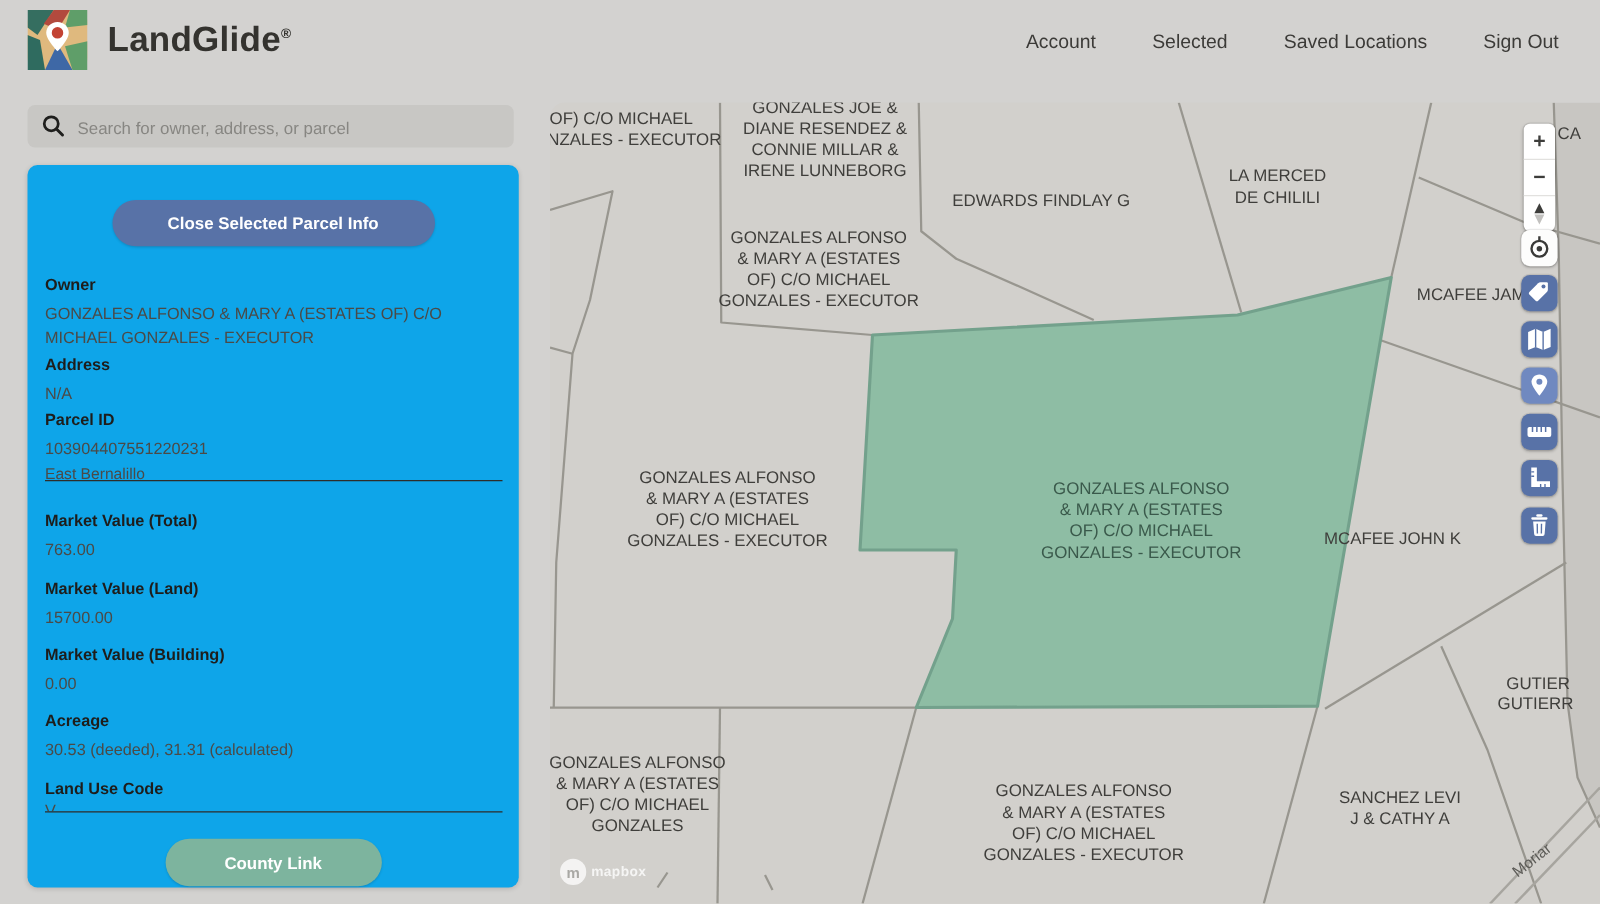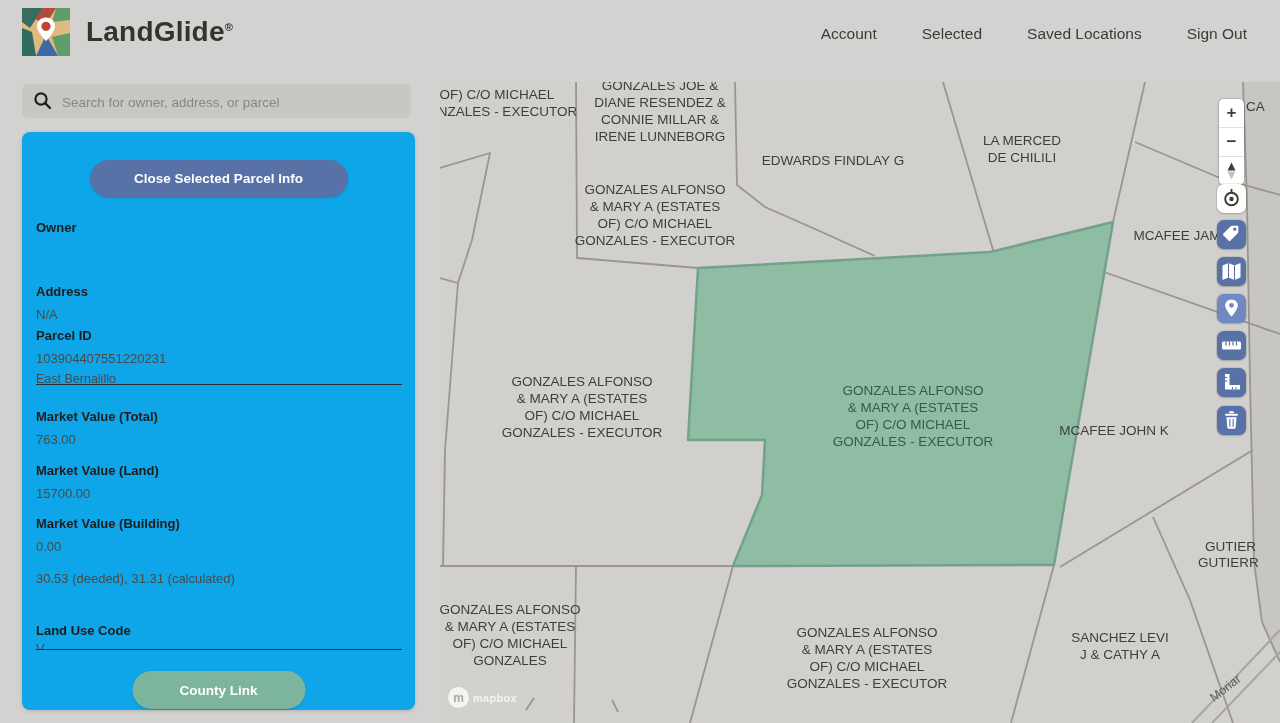--- a/index.html
+++ b/index.html
@@ -92,20 +92,21 @@
       <line x1="12.2" y1="12.2" x2="17" y2="17" stroke="#1f1f1d" stroke-width="2.4" stroke-linecap="round"></line>
     </svg>
     <input placeholder="Search for owner, address, or parcel" style="">
   </div>
 
   <section class="card">
     <button class="pill close-btn">Close Selected Parcel Info</button>
 
     <div class="field" style="top:88px">
       <div class="flabel">Owner</div>
+      <div class="fvalue">GONZALES ALFONSO &amp; MARY A (ESTATES OF) C/O MICHAEL GONZALES - EXECUTOR</div>
     </div>
     <div class="field" style="top:152px">
       <div class="flabel">Address</div>
       <div class="fvalue">N/A</div>
     </div>
     <div class="field" style="top:196px">
       <div class="flabel">Parcel ID</div>
       <div class="fvalue">103904407551220231</div>
     </div>
 
@@ -119,20 +120,21 @@
       </div>
       <div class="field" style="top:331px">
         <div class="flabel">Market Value (Land)</div>
         <div class="fvalue">15700.00</div>
       </div>
       <div class="field" style="top:384px">
         <div class="flabel">Market Value (Building)</div>
         <div class="fvalue">0.00</div>
       </div>
       <div class="field" style="top:437px">
+        <div class="flabel">Acreage</div>
         <div class="fvalue">30.53 (deeded), 31.31 (calculated)</div>
       </div>
       <div class="field" style="top:491px">
         <div class="flabel">Land Use Code</div>
       </div>
       <div class="clip-box" style="top:509px">V</div>
       <div class="hairline" style="top:517px"></div>
     </div>
 
     <button class="pill county-btn">County Link</button>

